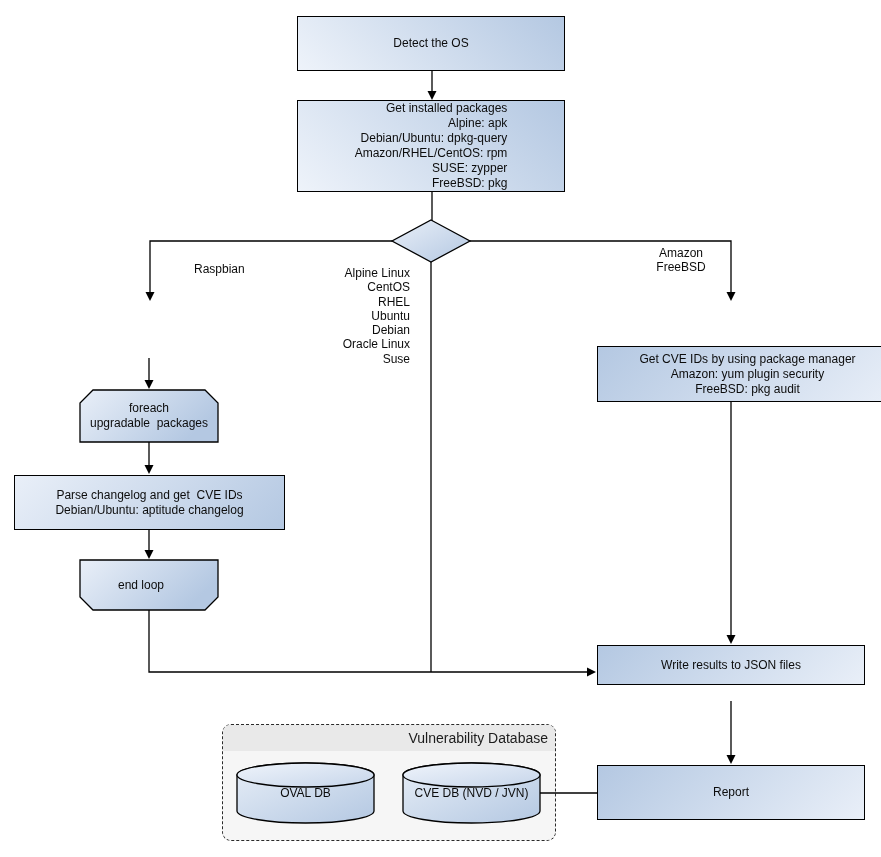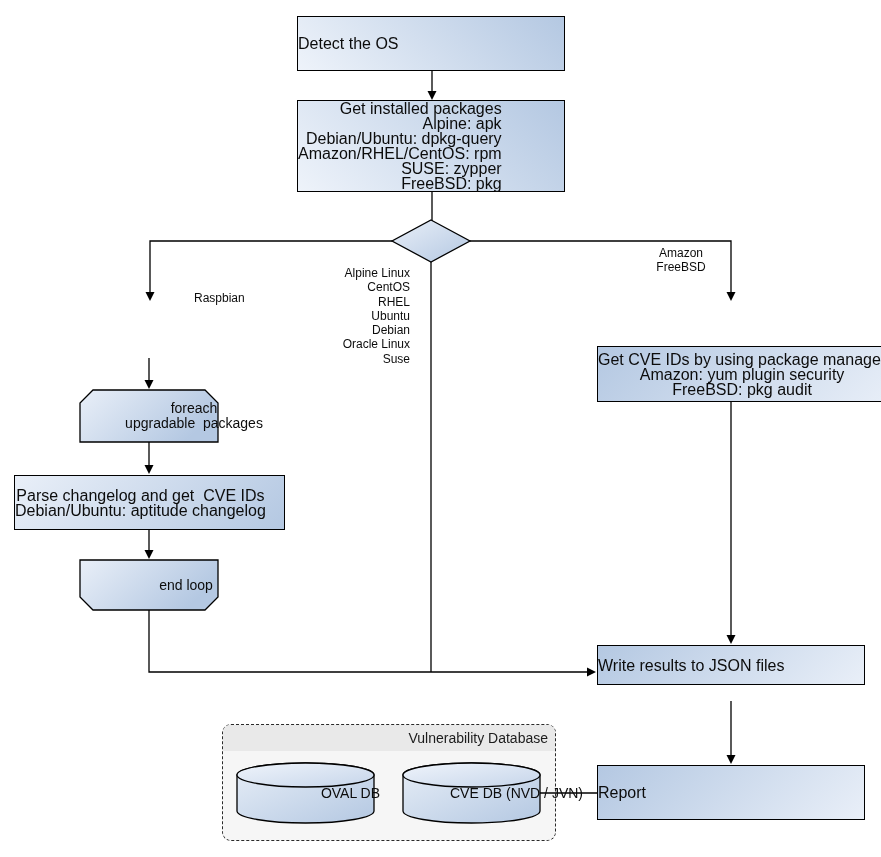--- a/index.html
+++ b/index.html
@@ -5,33 +5,33 @@
   html,body { margin:0; padding:0; background:#ffffff; }
   .canvas {
     position:relative; width:881px; height:857px; background:#ffffff;
     font-family:"Liberation Sans", sans-serif; color:#0c0c0c; overflow:hidden;
   }
   svg.wires { position:absolute; left:0; top:0; z-index:1; pointer-events:none; }
 
   .node {
     position:absolute; z-index:2; box-sizing:border-box;
     border:1.5px solid #000;
-    display:flex; align-items:center; justify-content:flex-start;
-    font-size:16px; line-height:15px; text-align:center;
+    display:flex; align-items:center; justify-content:center;
+    font-size:12px; line-height:15px; text-align:center;
   }
   .grad-a { background:linear-gradient(45deg,  #eef3fa 0%, #b4c8e2 100%); }
   .grad-b { background:linear-gradient(135deg, #e9eff8 0%, #b4c8e2 100%); }
   .grad-c { background:linear-gradient(135deg, #b4c8e2 0%, #e9eff8 100%); }
 
   .ml { white-space:pre-wrap; }
   .right-lines { text-align:right; }
 
   .shape-label {
     position:absolute; z-index:2; display:flex; align-items:center; justify-content:center;
-    font-size:14px; line-height:15px; text-align:center;padding-left:45px;
+    font-size:12px; line-height:15px; text-align:center;
   }
   .float-label { position:absolute; z-index:2; font-size:12px; line-height:14.3px; }
 
   .db-group {
     position:absolute; left:222px; top:724px; width:334px; height:117px; z-index:0;
     box-sizing:border-box; background:#f6f6f6;
     border:1.5px dashed #2a2a2a; border-radius:9px;
   }
   .db-header {
     height:26px; background:#e9e9e9; border-radius:7px 7px 0 0;
@@ -152,21 +152,21 @@
   <div class="shape-label" style="left:80px;top:560px;width:122px;height:50px;">
     <span class="ml">end loop</span>
   </div>
   <div class="shape-label" style="left:403px;top:778px;width:137px;height:30px;">
     <span>CVE DB (NVD / JVN)</span>
   </div>
   <div class="shape-label" style="left:237px;top:778px;width:137px;height:30px;">
     <span>OVAL DB</span>
   </div>
 
-  <div class="float-label" style="left:194px;top:262px;margin-top:29px;">Raspbian</div>
+  <div class="float-label" style="left:194px;top:262px;">Raspbian</div>
   <div class="float-label ml" style="left:280px;top:266px;width:130px;text-align:right;">Alpine Linux
 CentOS
 RHEL
 Ubuntu
 Debian
 Oracle Linux
 Suse</div>
   <div class="float-label ml" style="left:641px;top:246px;width:80px;text-align:center;">Amazon
 FreeBSD</div>
 

